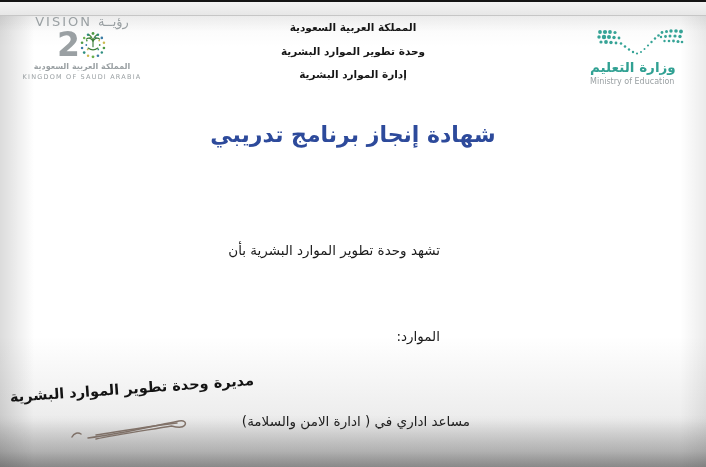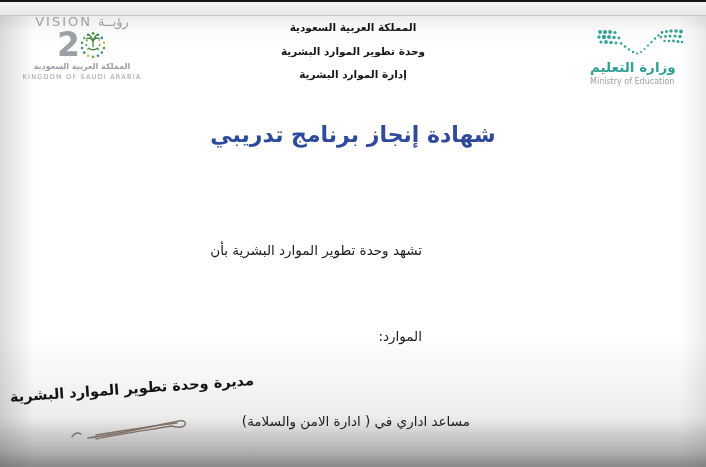--- a/index.html
+++ b/index.html
@@ -44,21 +44,21 @@
     text-align:center;direction:rtl;color:#161616;white-space:nowrap;}
   .org-header .line{font-size:10.5px;font-weight:bold;margin-bottom:11.5px;}
 
   
   .cert-title{position:absolute;top:122px;left:0;right:0;text-align:center;direction:rtl;
     font-size:22px;font-weight:bold;}
 
   
   .cert-body{position:absolute;top:179px;right:236px;direction:rtl;text-align:right;
     font-size:13.5px;color:#1b1b1b;line-height:28.5px;white-space:pre;}
-  .cert-body .indent{margin-right:48px;}
+  .cert-body .indent{margin-right:30px;}
 
   
   .sig-title{position:absolute;left:10px;top:389px;transform:rotate(-4deg);
     transform-origin:left center;direction:rtl;font-weight:bold;font-size:14.5px;color:#141414;white-space:nowrap;}
   .sig-scribble{position:absolute;left:66px;top:416px;width:138px;height:28px;}
 </style>
 </head>
 <body>
 
 <div class="screen">

